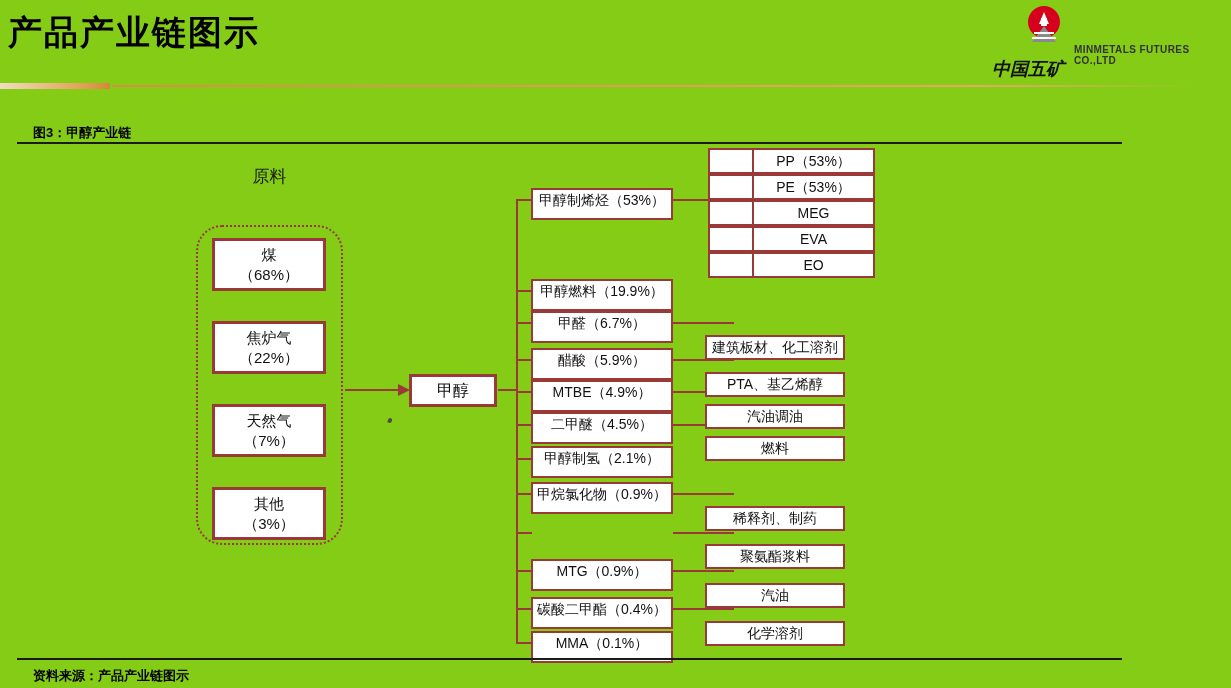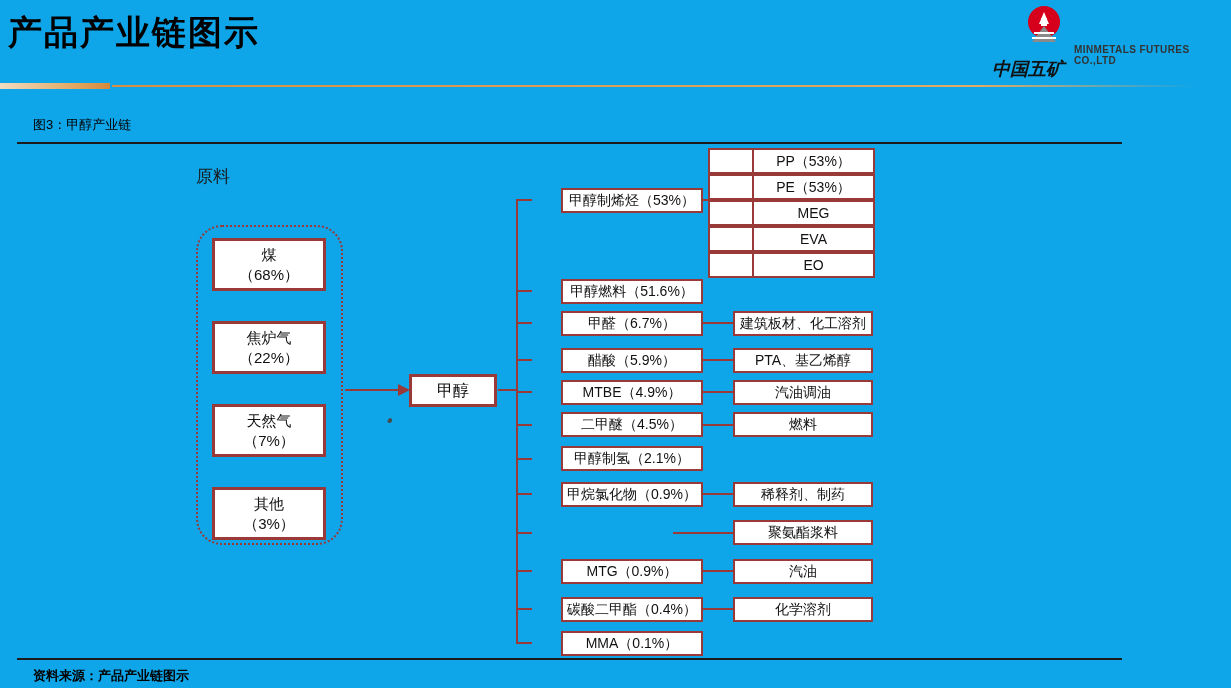--- a/index.html
+++ b/index.html
@@ -1,46 +1,46 @@
 <!DOCTYPE html>
 <html><head>
 <meta charset="utf-8">
 <style>
   html,body{margin:0;padding:0;background:#ffffff;}
-  .canvas{position:relative;width:1231px;height:688px;background:#0ea5e9;overflow:hidden;
+  .canvas{position:relative;width:1231px;height:688px;background:#84cc16;overflow:hidden;
           font-family:"Liberation Sans","DejaVu Sans",sans-serif;color:#111;}
   
   .title{position:absolute;left:8px;top:10px;font-size:34px;font-weight:700;letter-spacing:2px;color:#000;}
   .emblem{position:absolute;left:1012px;top:4px;width:64px;height:42px;}
   .logo-cn{position:absolute;left:992px;top:57px;width:90px;text-align:left;font-size:18px;font-weight:700;color:#111;font-style:italic;}
   .logo-sub-cn{position:absolute;left:1073px;top:22px;font-size:18px;font-weight:700;color:#111;letter-spacing:1px;}
   .logo-sub-en{position:absolute;left:1074px;top:44px;font-size:10px;font-weight:700;color:#333;letter-spacing:.4px;}
   .gold-bar{position:absolute;left:0;top:83px;width:110px;height:6px;
             background:linear-gradient(to right,#f0dcc2,#e2a65f 70%,#d4883a);}
   .gold-line{position:absolute;left:112px;top:85px;width:1084px;height:2px;
              background:linear-gradient(to right,#d98f42,#e2aa62 80%,rgba(230,200,150,0));}
-  .fig-caption{position:absolute;left:33px;top:116px;font-size:13px;font-weight:400;color:#000;}
+  .fig-caption{position:absolute;left:33px;top:124px;font-size:13px;font-weight:700;color:#000;}
   .rule{position:absolute;left:17px;width:1105px;height:2px;background:#1b1b1b;}
   .rule-top{top:142px;}
   .rule-bottom{top:658px;}
   .source{position:absolute;left:33px;top:667px;font-size:13px;font-weight:700;color:#000;}
   
   .wires{position:absolute;left:0;top:0;width:1231px;height:688px;}
-  .feed-title{position:absolute;left:196px;top:165px;width:147px;text-align:left;font-size:17px;color:#1a1a1a;}
+  .feed-title{position:absolute;left:196px;top:165px;width:147px;text-align:center;font-size:17px;color:#1a1a1a;}
   .feed-group{position:absolute;left:196px;top:225px;width:147px;height:320px;
               border:2px dotted #9a3a38;border-radius:26px;box-sizing:border-box;}
   .feed-box{position:absolute;left:212px;width:114px;height:53px;border:3px solid #9a3a38;
             box-sizing:border-box;background:#fff;text-align:center;font-size:15px;line-height:20px;
             padding-top:4px;color:#111;}
   .methanol{position:absolute;left:409px;top:374px;width:88px;height:33px;border:3px solid #9a3a38;
             box-sizing:border-box;background:#fff;text-align:center;font-size:16px;line-height:27px;color:#111;}
   .node{position:absolute;box-sizing:border-box;border:2px solid #9a3a38;background:#fff;
         text-align:center;font-size:14px;color:#111;}
-  .mid{left:561px;width:142px;height:25px;line-height:21px;}
-  .right{left:733px;width:140px;height:25px;line-height:21px;}
+  .mid{left:531px;width:142px;height:32px;line-height:21px;}
+  .right{left:705px;width:140px;height:25px;line-height:21px;margin-top:24px;}
   .olefin{left:752px;width:123px;height:26px;line-height:22px;}
   .ladder{position:absolute;left:708px;width:46px;height:26px;border:2px solid #9a3a38;
           box-sizing:border-box;background:#fff;}
   .stray{position:absolute;left:388px;top:418px;width:4px;height:5px;background:#4a4a4a;
          border-radius:50% 50% 50% 0;transform:rotate(20deg);}
 </style>
 </head>
 <body>
 
 <div class="canvas">
@@ -118,21 +118,21 @@
   </div>
   <div class="feed-box" style="top:487px">
     <div>其他</div>
     <div>（3%）</div>
   </div>
 
   <div class="methanol">甲醇</div>
   <div class="stray"></div>
 
   <div class="node mid" style="top:188px">甲醇制烯烃（53%）</div>
-  <div class="node mid" style="top:279px">甲醇燃料（51.6%）</div>
+  <div class="node mid" style="top:279px">甲醇燃料（19.9%）</div>
   <div class="node mid" style="top:311px">甲醛（6.7%）</div>
   <div class="node mid" style="top:348px">醋酸（5.9%）</div>
   <div class="node mid" style="top:380px">MTBE（4.9%）</div>
   <div class="node mid" style="top:412px">二甲醚（4.5%）</div>
   <div class="node mid" style="top:446px">甲醇制氢（2.1%）</div>
   <div class="node mid" style="top:482px">甲烷氯化物（0.9%）</div>
   <div class="node mid" style="top:559px">MTG（0.9%）</div>
   <div class="node mid" style="top:597px">碳酸二甲酯（0.4%）</div>
   <div class="node mid" style="top:631px">MMA（0.1%）</div>
 

